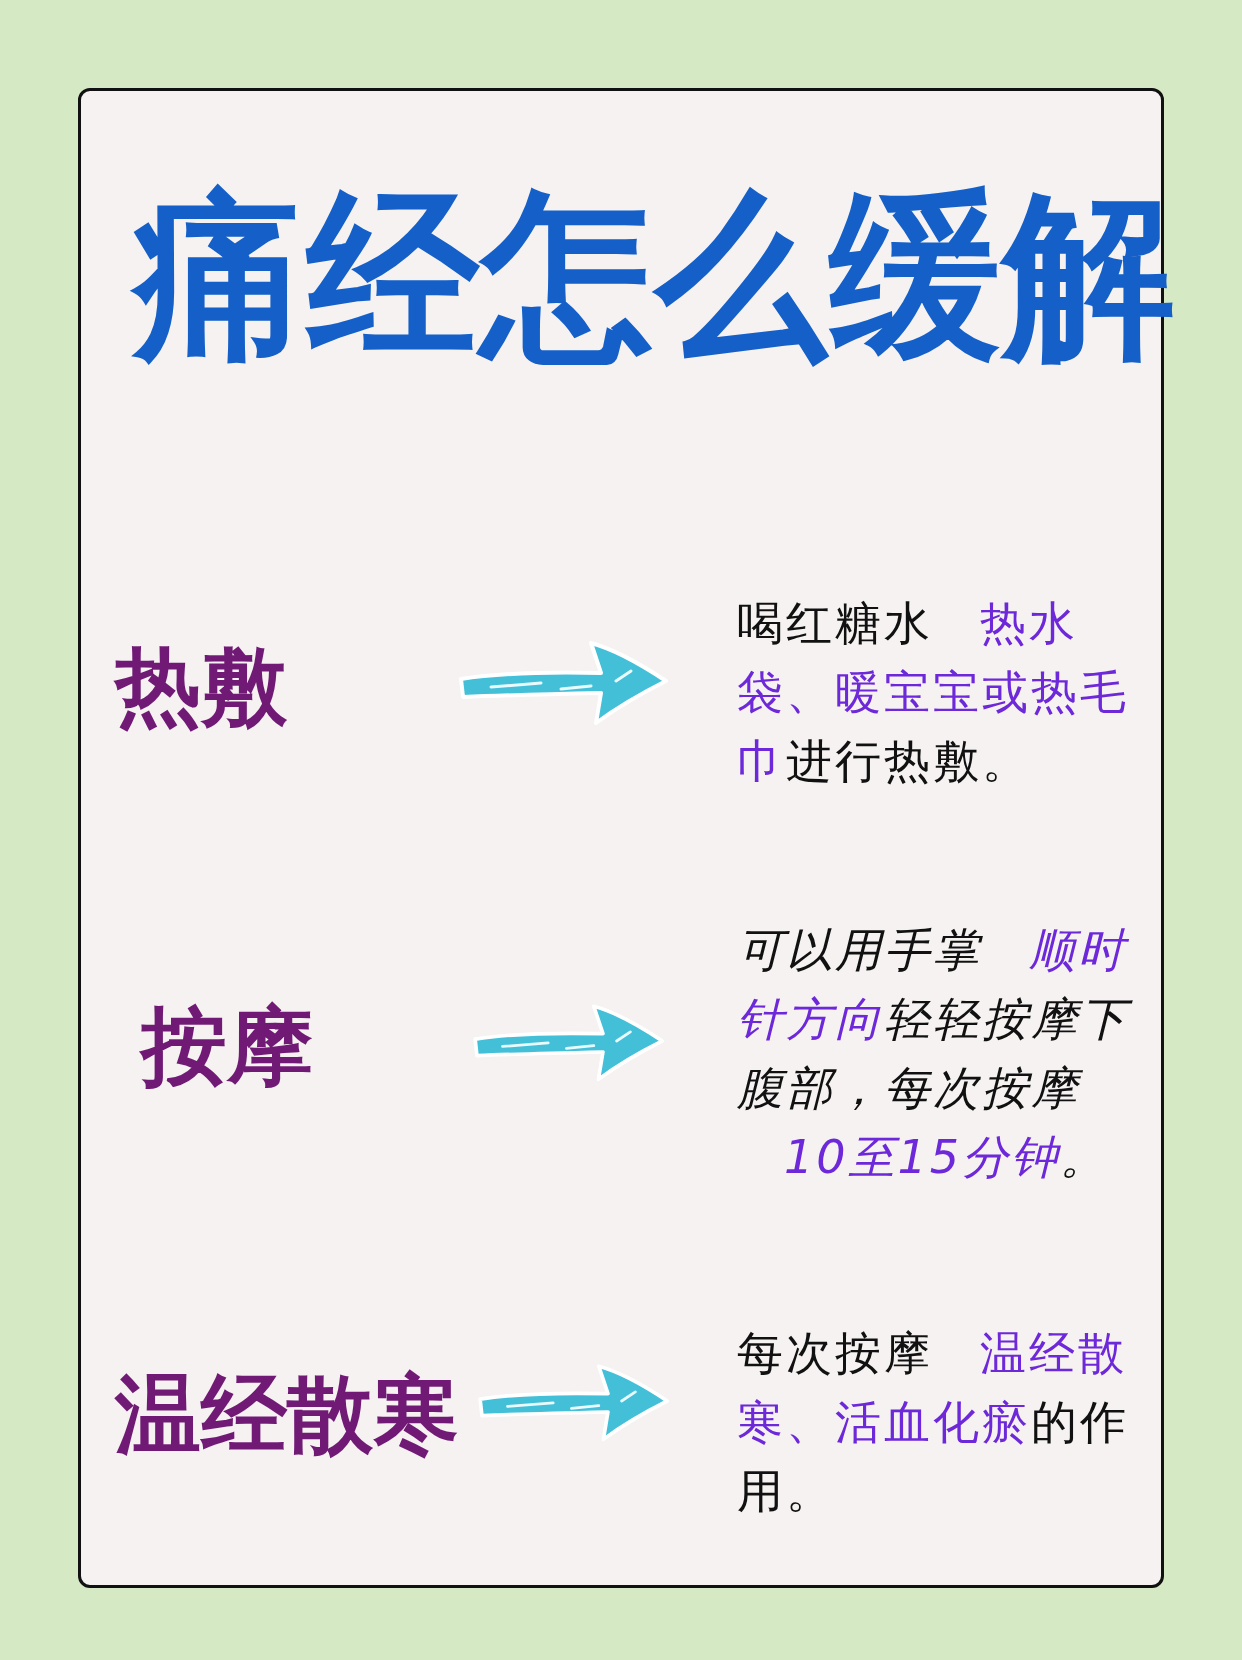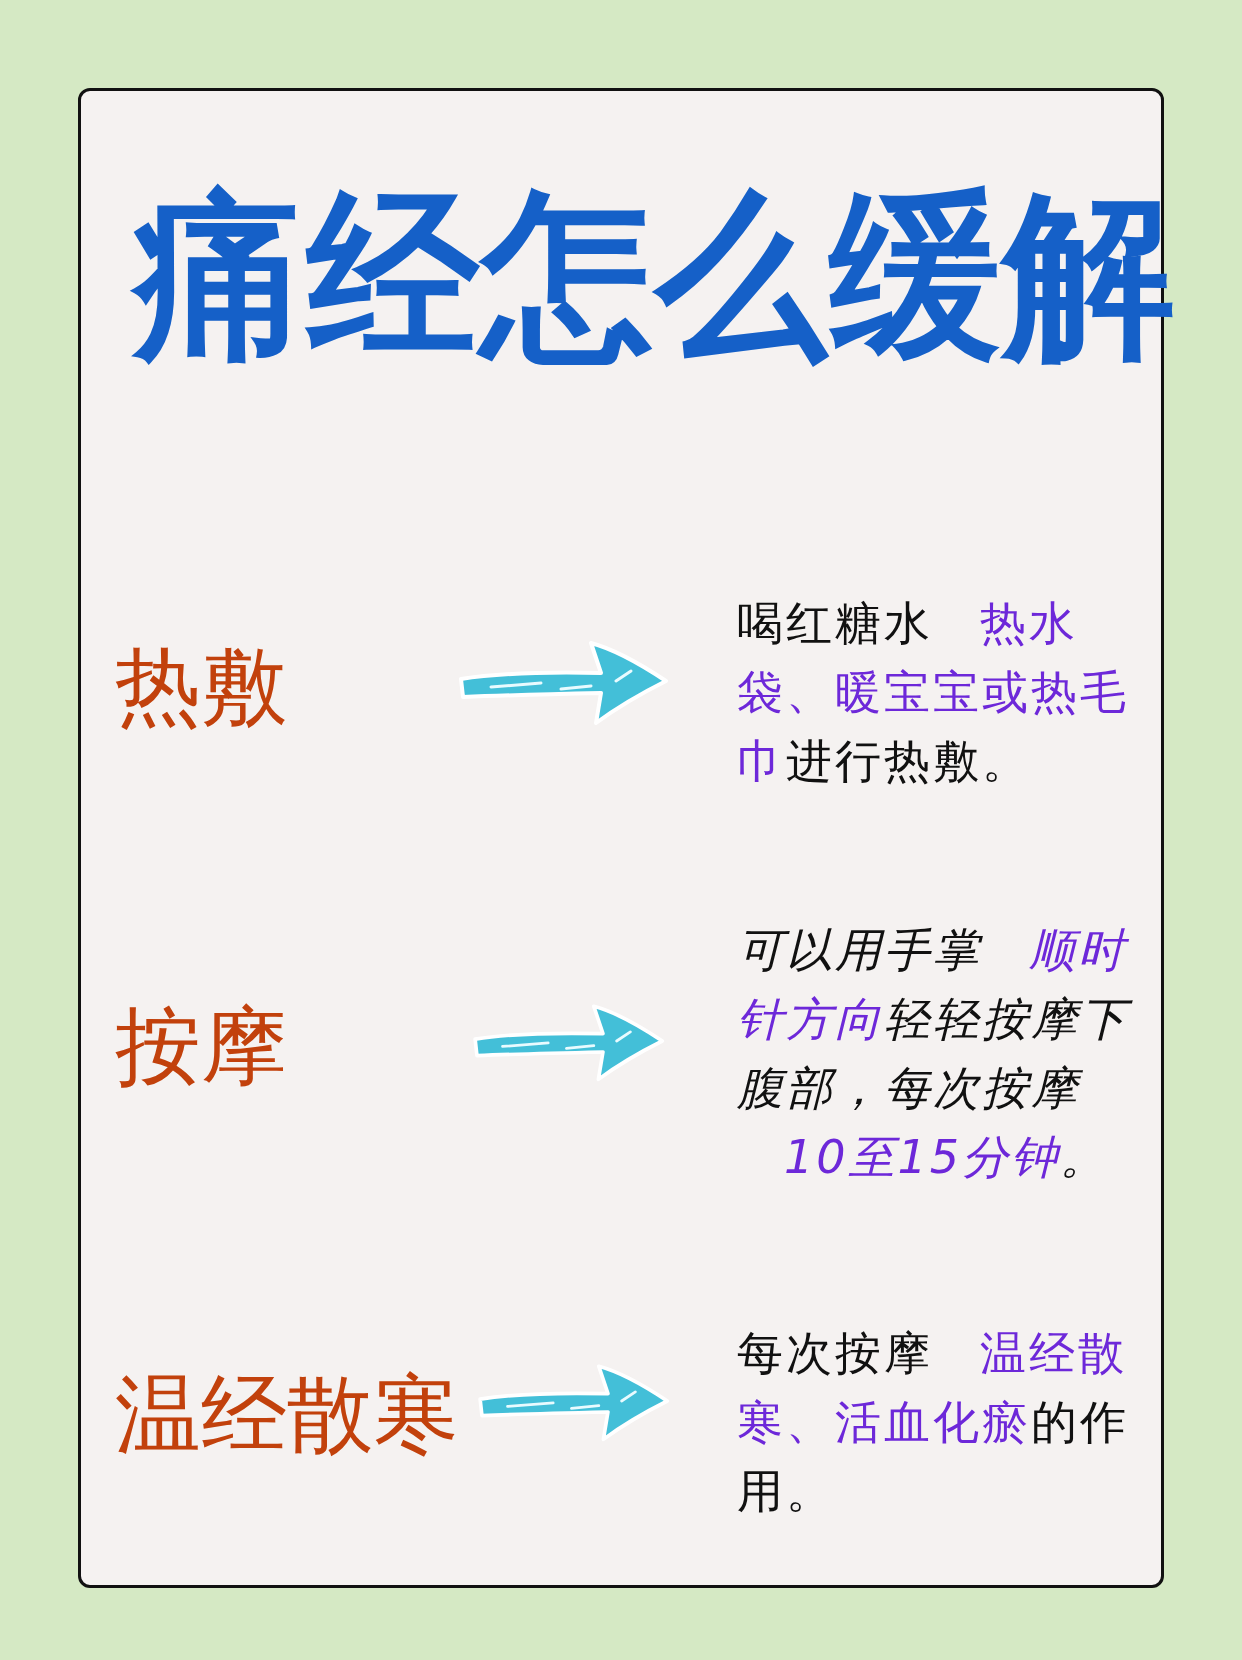--- a/index.html
+++ b/index.html
@@ -21,21 +21,21 @@
     position: absolute; left: 52px; top: 95px;
     font-size: 172px; font-weight: bold;
     color: #1560c8; letter-spacing: 2px;
     line-height: 1; white-space: nowrap;
     transform: scaleY(1.05);
     transform-origin: left top;
   }
   .row { position: absolute; left: 0; width: 100%; }
   .label {
     position: absolute; left: 34px;
-    font-size: 86px; font-weight: normal; color: #c2410c;
+    font-size: 86px; font-weight: bold; color: #701a75;
     line-height: 1; white-space: nowrap;
   }
   .arrow { position: absolute; }
   .desc {
     position: absolute; left: 656px; width: 410px;
     font-size: 46px; line-height: 69px; color: #111;
     letter-spacing: 3px;
   }
   .hl { color: #6d28d9; margin-left: 47px; }
 </style>
@@ -50,21 +50,21 @@
     <svg class="arrow" style="left:370px;top:140px;" width="230" height="100" viewBox="0 0 230 100">
       <path d="M10 48 Q60 40 150 42 L140 12 Q170 20 215 50 Q175 70 145 92 L150 62 Q60 64 12 66 Z" fill="#43bfd8" stroke="#ffffff" stroke-width="4" stroke-linejoin="round"></path>
       <path d="M40 56 L90 52 M110 58 L140 55 M165 50 L180 40" stroke="#e8fbff" stroke-width="3" fill="none" stroke-linecap="round"></path>
     </svg>
     <div class="desc" style="top:98px;">
       <span>喝红糖水</span><span class="hl">热水袋、暖宝宝或热毛巾</span><span>进行热敷。</span>
     </div>
   </div>
 
   <div class="row" style="top:760px;">
-    <div class="label" style="top:152px;">按摩</div>
+    <div class="label" style="top:152px;margin-left:26px;">按摩</div>
     <svg class="arrow" style="left:385px;top:140px;" width="210" height="100" viewBox="0 0 230 100">
       <path d="M10 48 Q60 40 150 42 L140 12 Q170 20 215 50 Q175 70 145 92 L150 62 Q60 64 12 66 Z" fill="#43bfd8" stroke="#ffffff" stroke-width="4" stroke-linejoin="round"></path>
       <path d="M40 56 L90 52 M110 58 L140 55 M165 50 L180 40" stroke="#e8fbff" stroke-width="3" fill="none" stroke-linecap="round"></path>
     </svg>
     <div class="desc" style="top:65px;font-style:italic;">
       <span>可以用手掌</span><span class="hl">顺时针方向</span><span>轻轻按摩下腹部，每次按摩</span><span class="hl">10至15分钟</span><span>。</span>
     </div>
   </div>
 
   <div class="row" style="top:1130px;">

